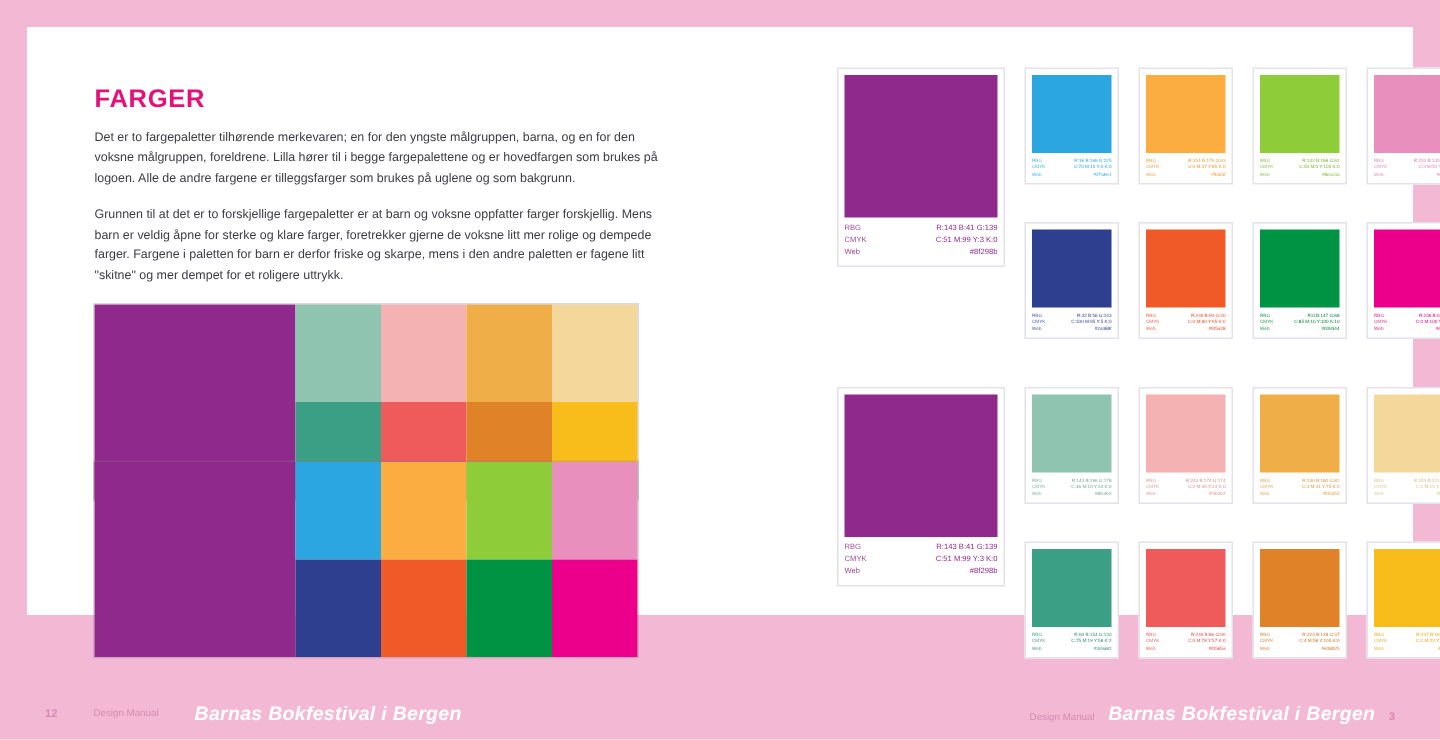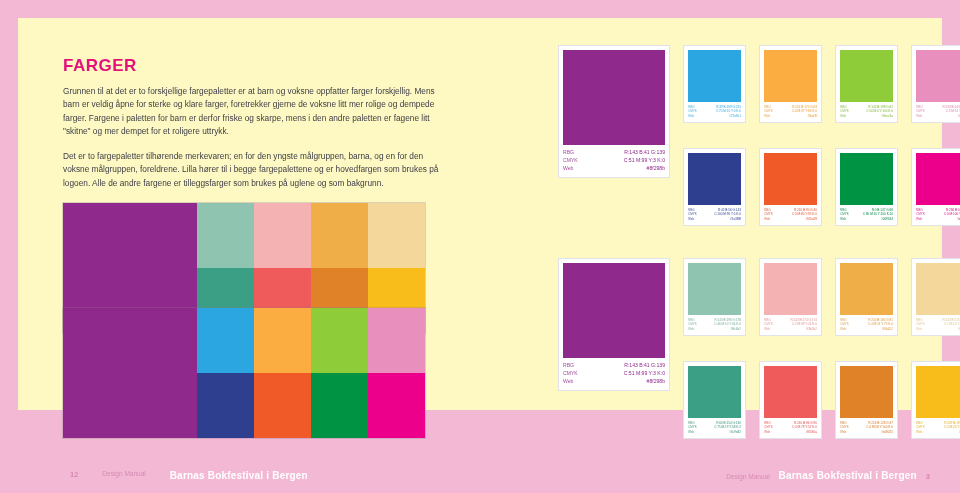--- a/index.html
+++ b/index.html
@@ -6,21 +6,21 @@
   html,body { width:960px; height:493px; overflow:hidden; }
   body {
     background:#f3b9d4;
     font-family:"Liberation Sans", sans-serif;
     position:relative;
   }
   .spread {
     position:absolute;
     left:18px; top:18px;
     width:924px; height:392px;
-    background:#fef9c3;
+    background:#ffffff;
     display:flex;
   }
   .page { position:relative; height:100%; }
   .page-left  { width:462px; }
   .page-right { width:462px; }
 
   
   .content-left { padding:38px 40px 0 45px; }
   h1.farger {
     font-size:17px; font-weight:bold; color:#e5117a;
@@ -73,36 +73,36 @@
   
   .card-sm { width:63px; }
   .card-sm .chip { height:52px; }
 
   
   .footer {
     position:absolute; bottom:0px; left:0; width:960px;
     height:35px; display:flex; align-items:center;
     font-size:7px;
   }
-  .footer-left  { position:absolute; left:30px; display:flex; gap:24px; align-items:flex-start;margin-left:40px; }
+  .footer-left  { position:absolute; left:30px; display:flex; gap:24px; align-items:center; }
   .footer-right { position:absolute; right:30px; display:flex; gap:9px; align-items:baseline; }
   .pg  { color:#d987b4; font-weight:bold; font-size:7.5px; }
   .dm  { color:#d58bb2; font-size:6.5px; }
-  .bbf { color:#ffffff; font-weight:bold; font-size:10px; letter-spacing:.2px; }
+  .bbf { color:#ffffff; font-weight:bold; font-size:13px; letter-spacing:.2px;font-style:italic; }
 </style>
 </head>
 <body>
 
 <div class="spread">
 
   <div class="page page-left">
     <div class="content-left">
       <h1 class="farger">FARGER</h1>
+      <p class="body-copy">Det er to fargepaletter tilhørende merkevaren; en for den yngste målgruppen, barna, og en for den voksne målgruppen, foreldrene. Lilla hører til i begge fargepalettene og er hovedfargen som brukes på logoen. Alle de andre fargene er tilleggsfarger som brukes på uglene og som bakgrunn.</p>
       <p class="body-copy">Grunnen til at det er to forskjellige fargepaletter er at barn og voksne oppfatter farger forskjellig. Mens barn er veldig åpne for sterke og klare farger, foretrekker gjerne de voksne litt mer rolige og dempede farger. Fargene i paletten for barn er derfor friske og skarpe, mens i den andre paletten er fagene litt "skitne" og mer dempet for et roligere uttrykk.</p>
-      <p class="body-copy">Det er to fargepaletter tilhørende merkevaren; en for den yngste målgruppen, barna, og en for den voksne målgruppen, foreldrene. Lilla hører til i begge fargepalettene og er hovedfargen som brukes på logoen. Alle de andre fargene er tilleggsfarger som brukes på uglene og som bakgrunn.</p>
     </div>
 
     <div class="block block-adult">
       <div class="purple-cell" style="background-color: rgb(143, 41, 139);"></div>
       <div class="grid">
         <div style="background-color: rgb(143, 196, 176);"></div>
         <div style="background-color: rgb(244, 178, 178);"></div>
         <div style="background-color: rgb(240, 174, 72);"></div>
         <div style="background-color: rgb(243, 215, 155);"></div>
         <div style="background-color: rgb(58, 159, 132);"></div>

